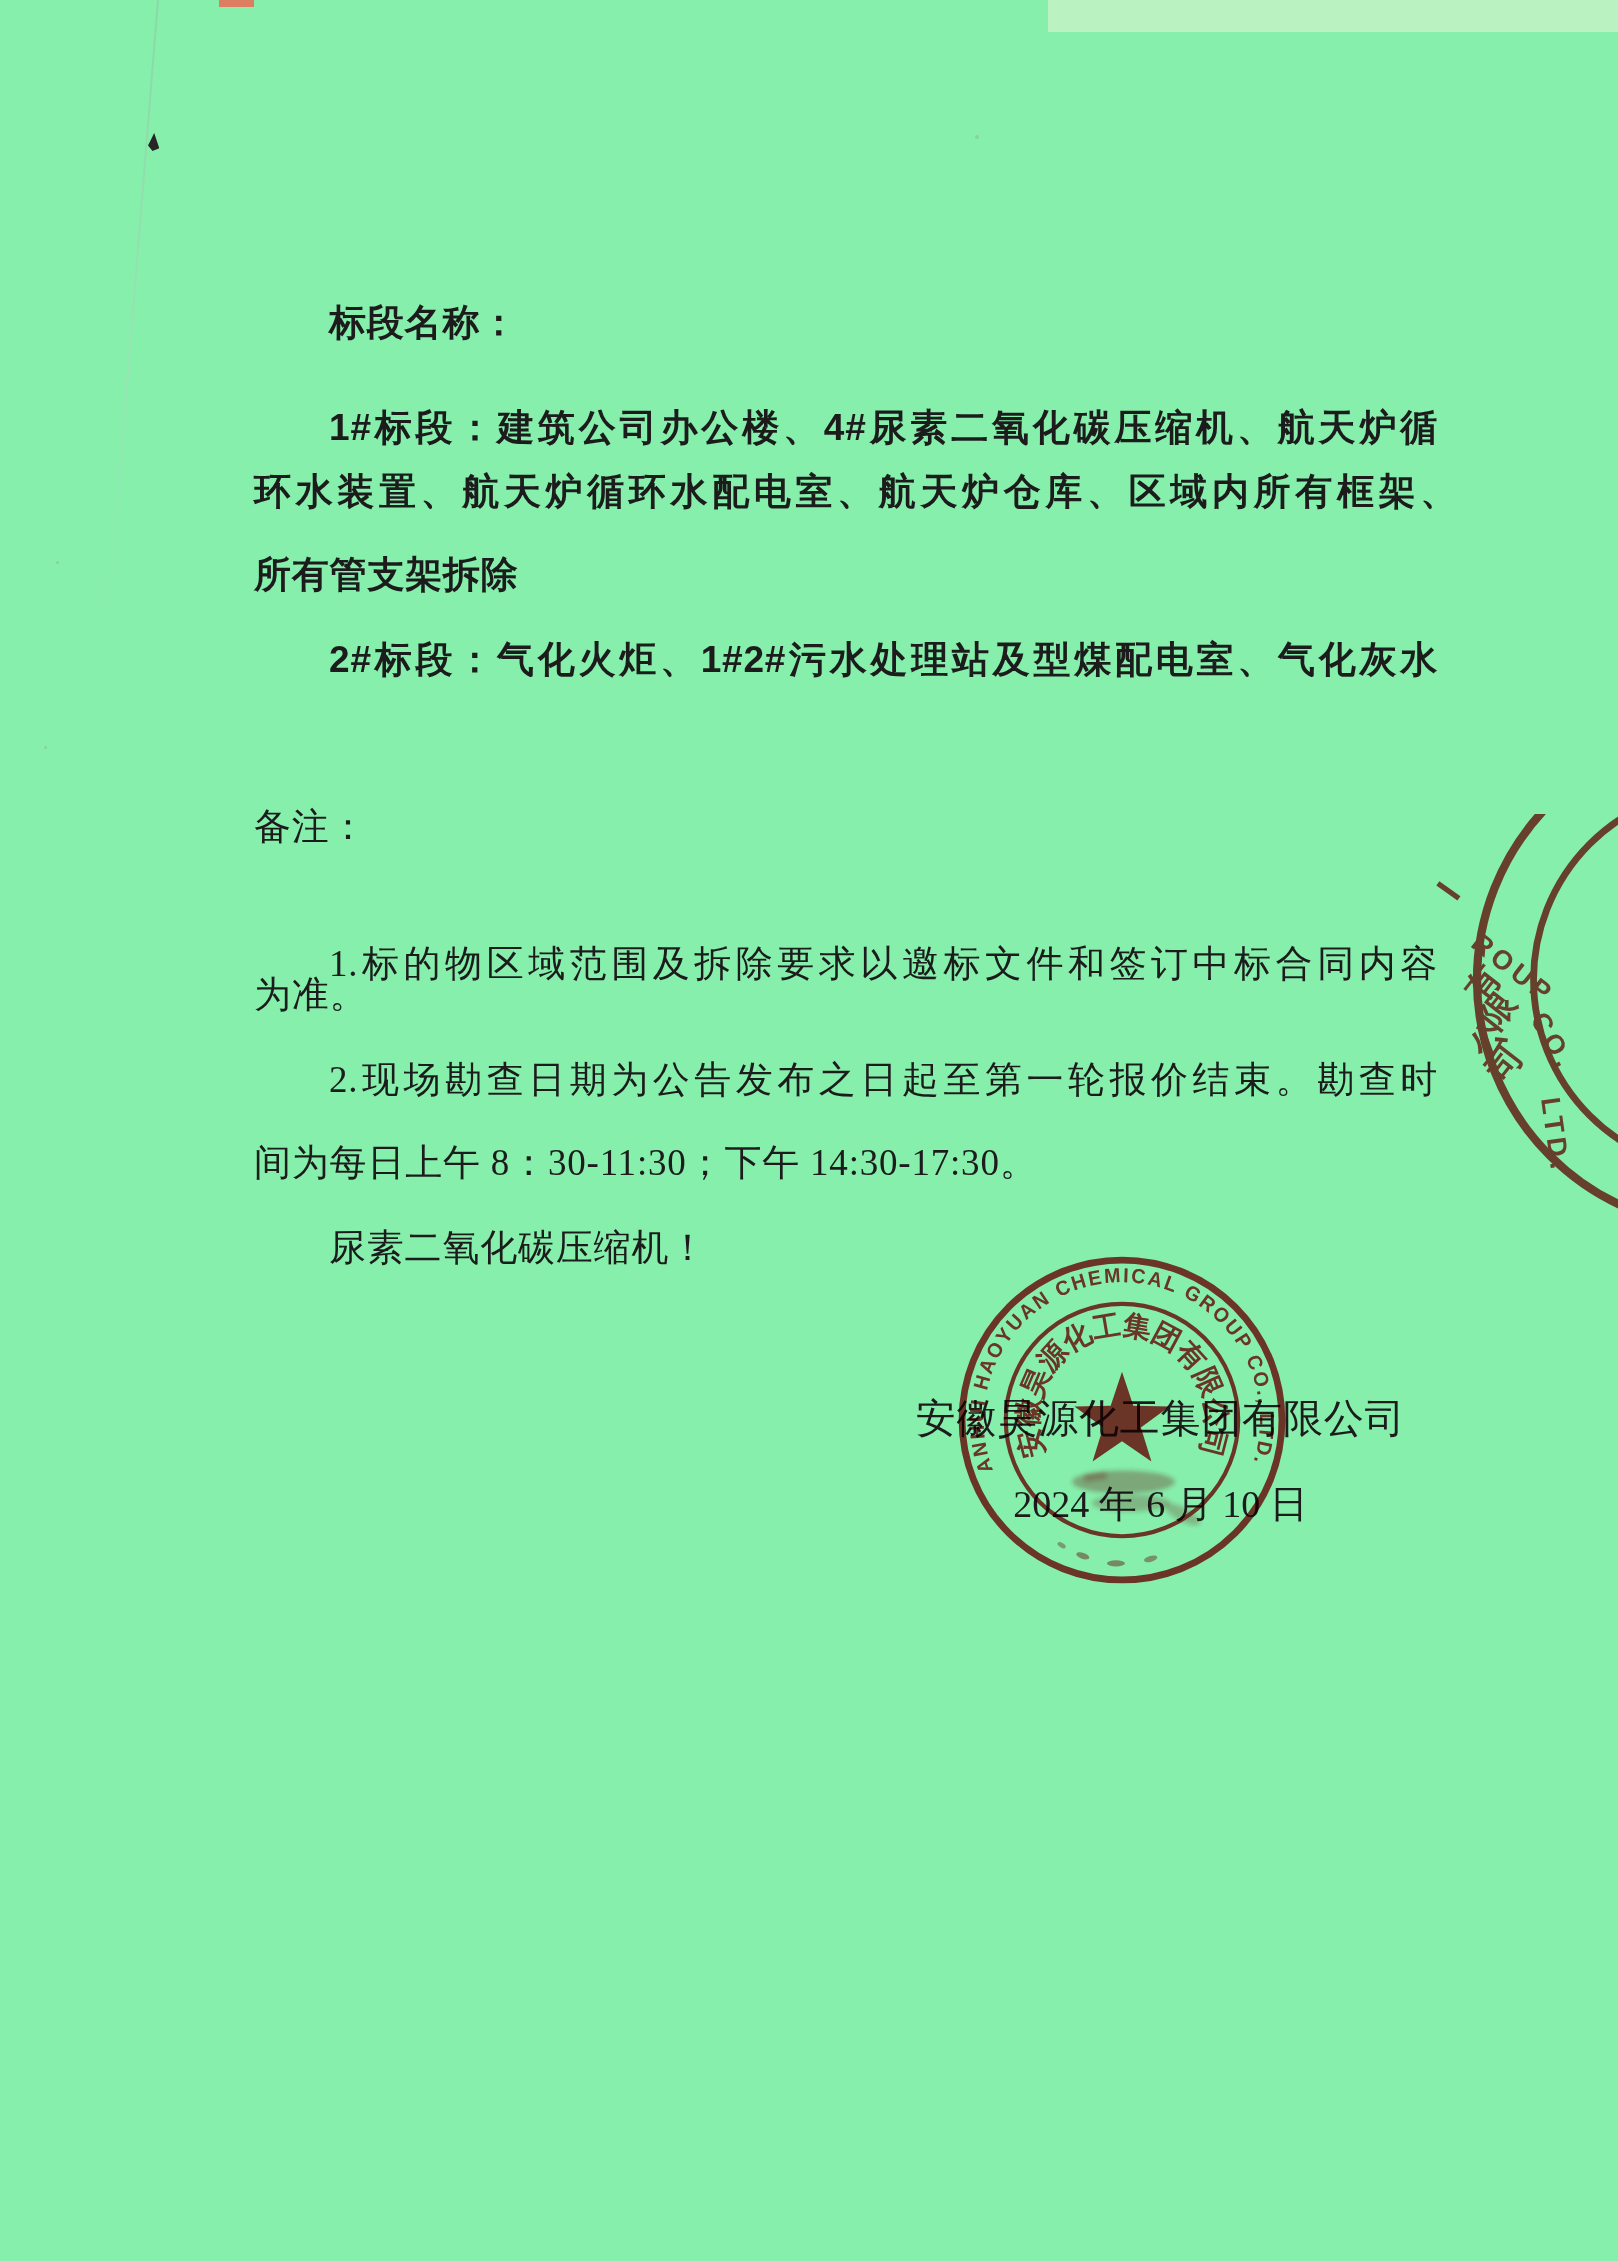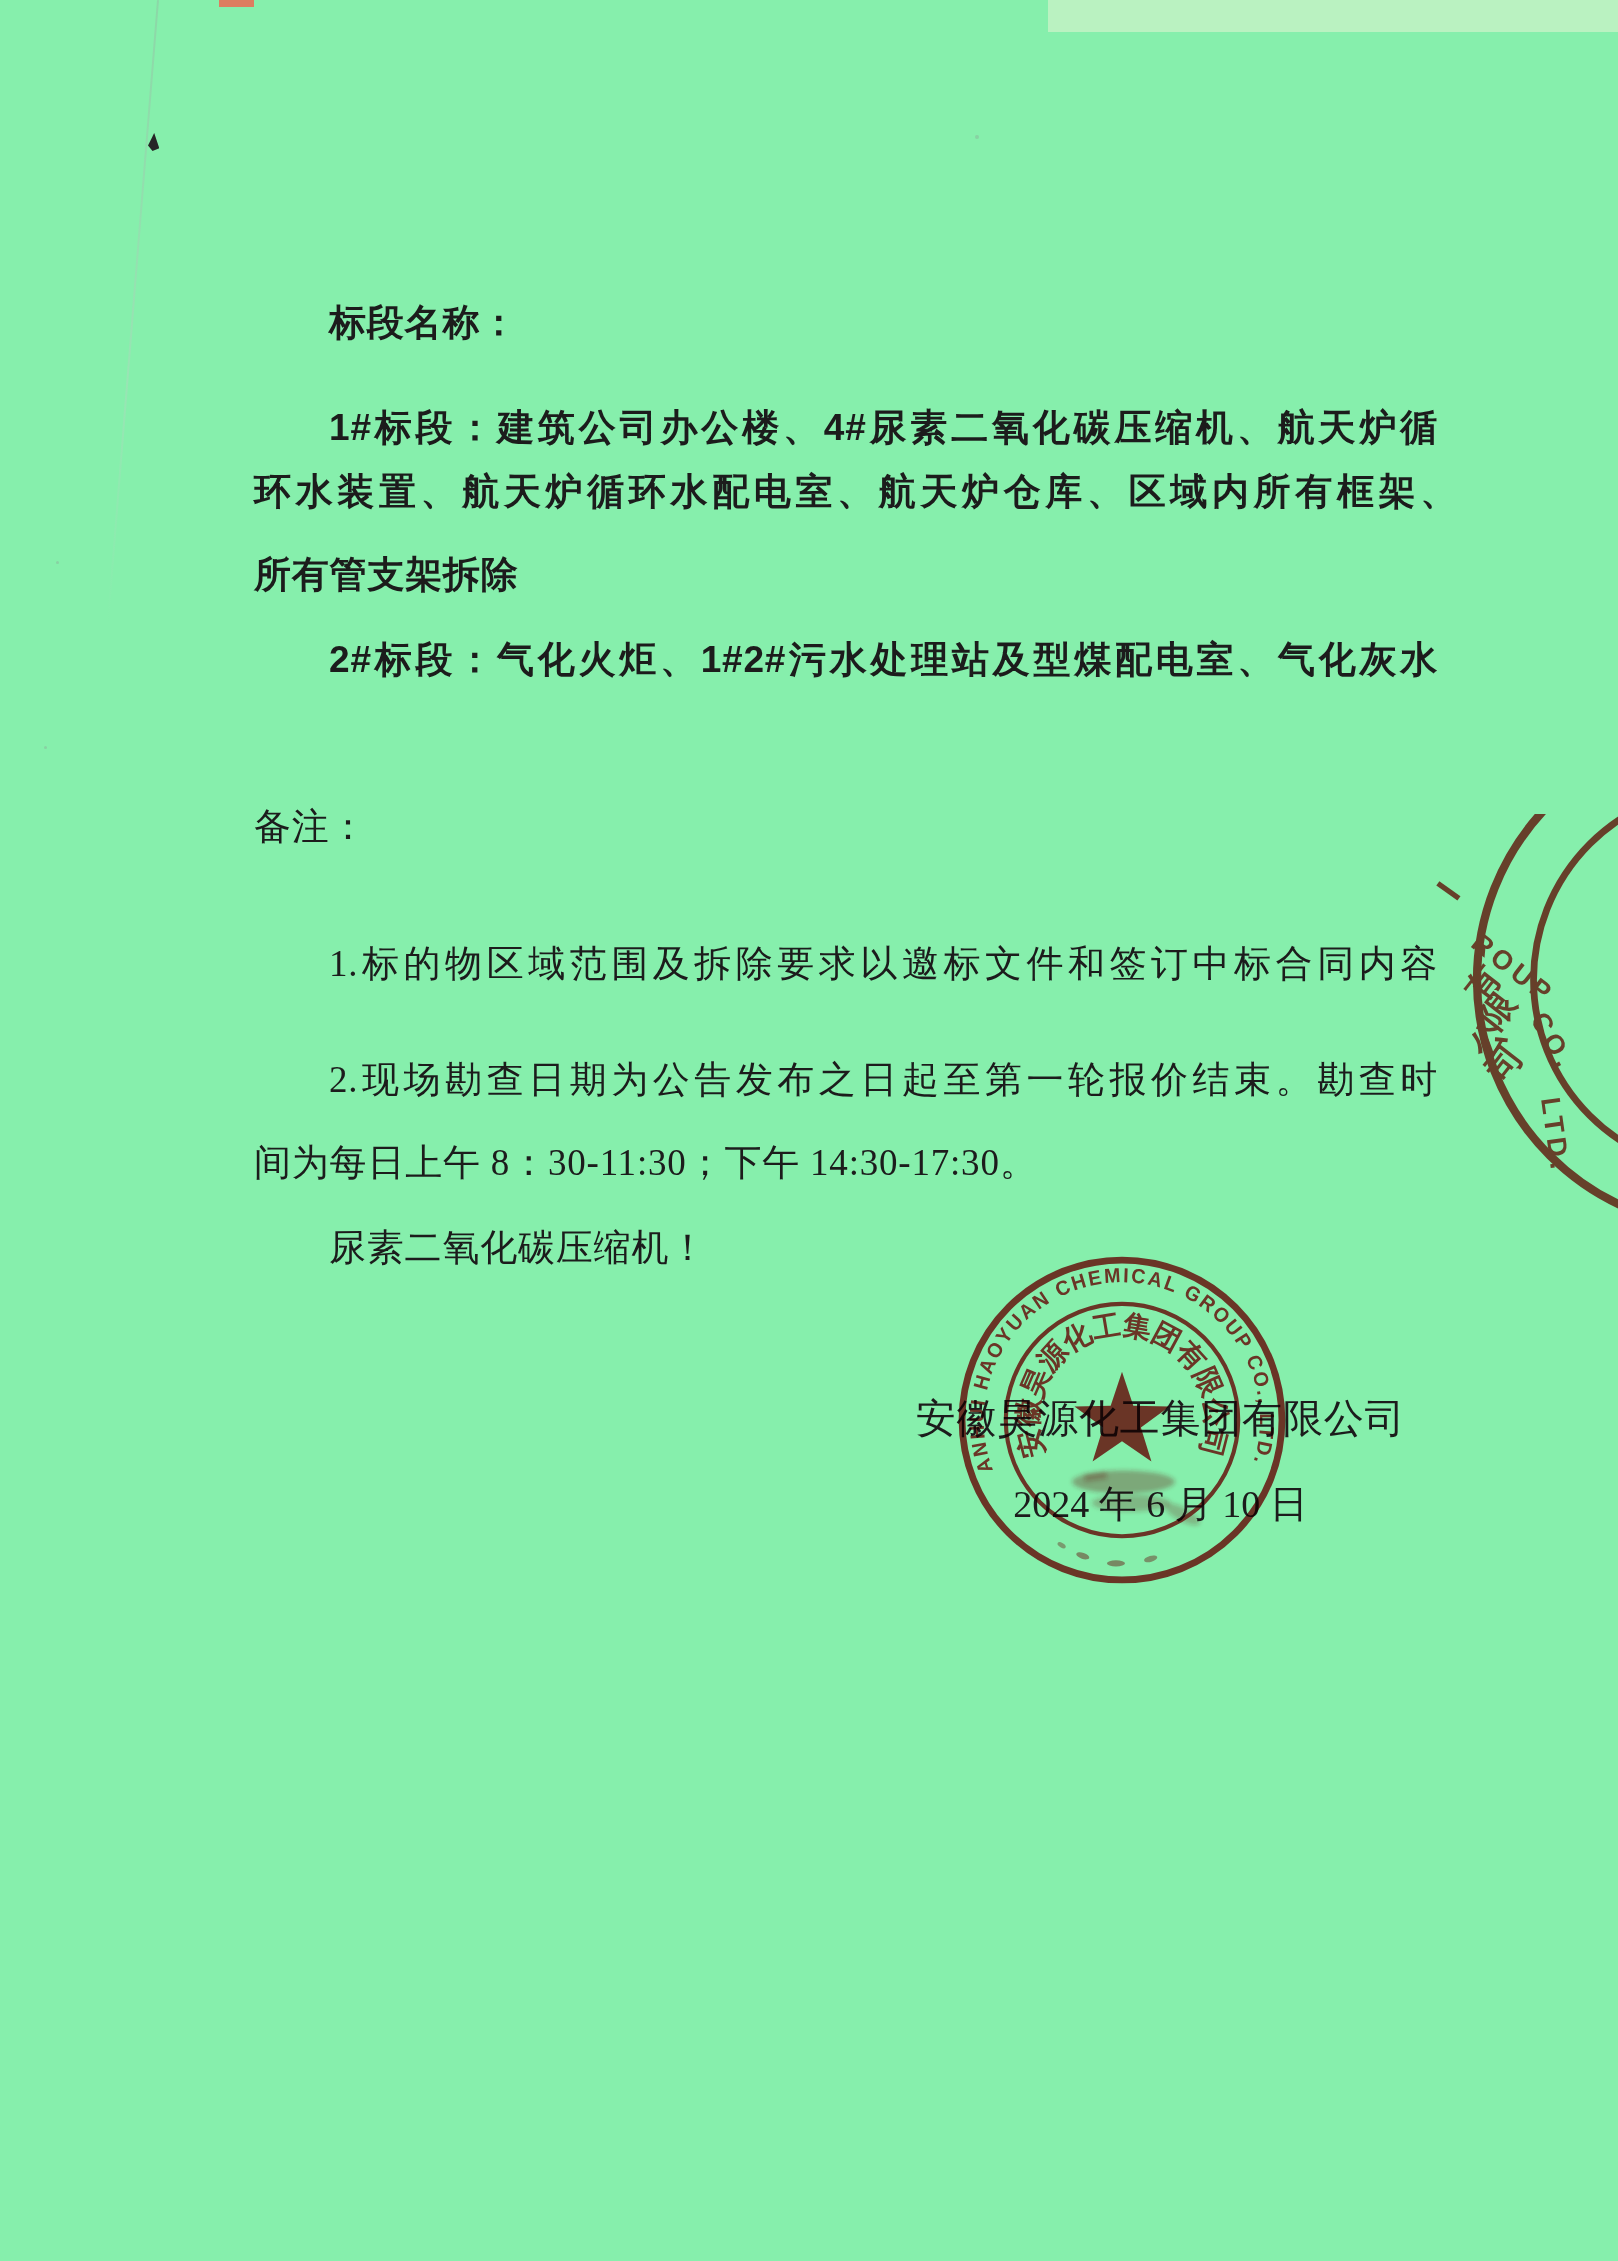--- a/index.html
+++ b/index.html
@@ -68,20 +68,21 @@
   <div class="speck s2"></div>
   <div class="speck s3"></div>
 
   <div class="line bold l1 lx1">标段名称：</div>
   <div class="line bold l2 lx1 just">1#标段：建筑公司办公楼、4#尿素二氧化碳压缩机、航天炉循</div>
   <div class="line bold l3 lx0 just">环水装置、航天炉循环水配电室、航天炉仓库、区域内所有框架、</div>
   <div class="line bold l4 lx0">所有管支架拆除</div>
   <div class="line bold l5 lx1 just">2#标段：气化火炬、1#2#污水处理站及型煤配电室、气化灰水</div>
   <div class="line l7 lx0">备注：</div>
   <div class="line l8 lx1 just">1.标的物区域范围及拆除要求以邀标文件和签订中标合同内容</div>
+  <div class="line l9 lx0">为准。</div>
   <div class="line l10 lx1 just">2.现场勘查日期为公告发布之日起至第一轮报价结束。勘查时</div>
   <div class="line l11 lx0">间为每日上午 8：30-11:30；下午 14:30-17:30。</div>
   <div class="line l12 lx1">尿素二氧化碳压缩机！</div>
 
   <div class="sig-company">安徽昊源化工集团有限公司</div>
   <div class="sig-date">2024 年 6 月 10 日</div>
 
   <svg class="seal-main" viewBox="0 0 440 440">
     <defs>
       <path id="engArc" d="M 50 288.6 A 183 183 0 1 1 389.7 288.6" fill="none"></path>

